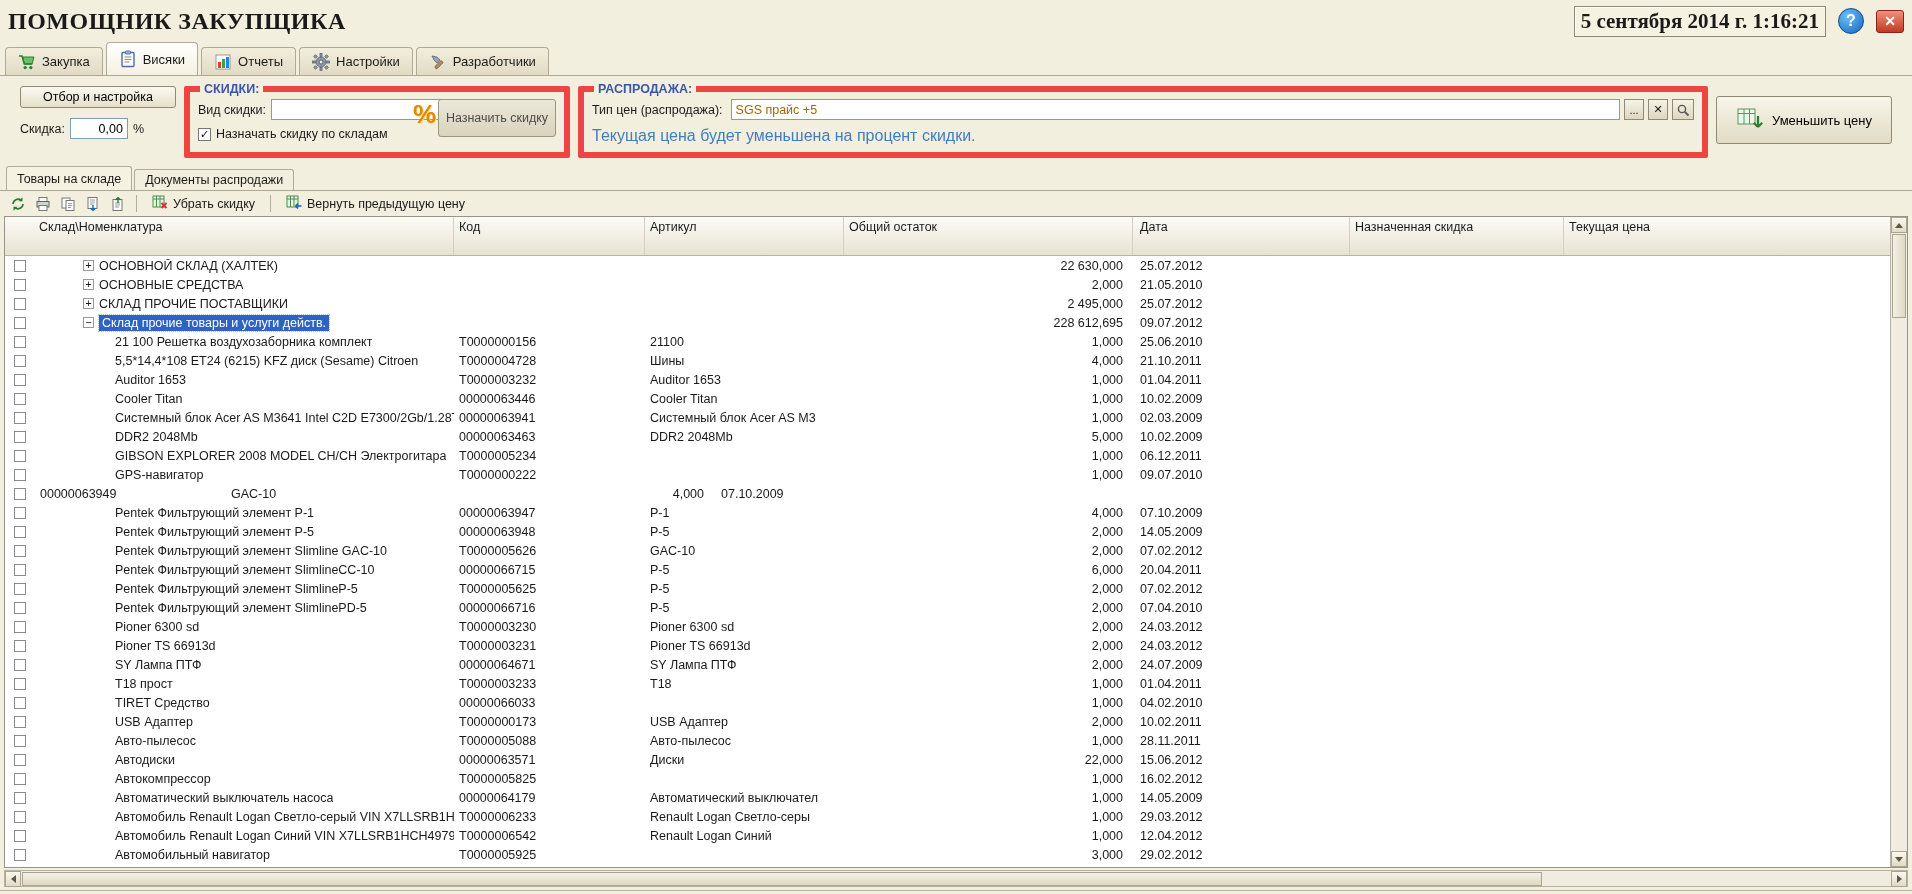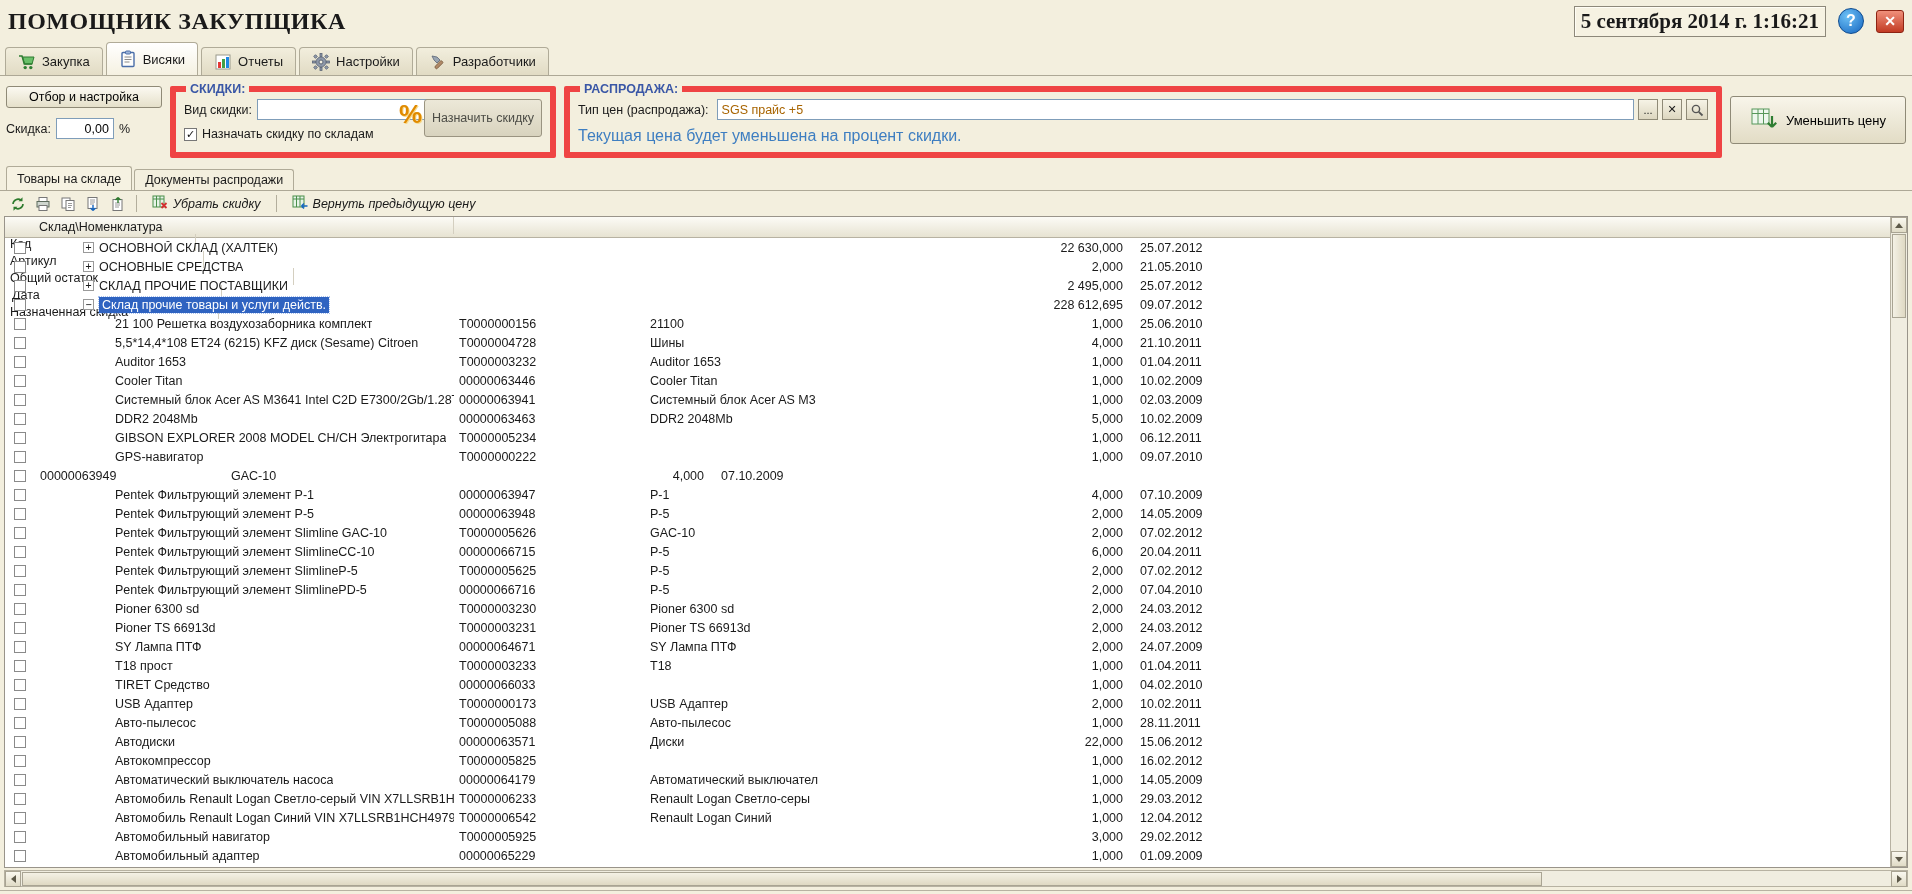--- a/index.html
+++ b/index.html
@@ -21,21 +21,21 @@
 
   
   .tabbar{display:flex;align-items:flex-end;height:34px;padding:0 5px;border-bottom:1px solid #ada896;}
   .tab{display:flex;align-items:center;gap:6px;padding:0 12px;height:28px;margin-right:3px;
      border:1px solid #b0ab98;border-bottom:none;border-radius:4px 4px 0 0;
      background:linear-gradient(#f2eedd,#e1dbc4);font-size:13px;white-space:nowrap;}
   .tab.active{background:linear-gradient(#ffffff,#f5f1e1);height:33px;font-weight:normal;}
   .ticon{display:flex;align-items:center;}
 
   
-  .panel{display:flex;align-items:stretch;padding:6px 6px 8px;gap:8px;}
+  .panel{display:flex;align-items:stretch;padding:6px 20px 8px;gap:8px;}
   .left-col{width:156px;display:flex;flex-direction:column;gap:10px;padding-top:4px;}
   .btn{border:1px solid #8f8a77;background:linear-gradient(#fbf9f1,#e5e0ca);border-radius:3px;
      padding:3px 8px;font-size:12.5px;font-family:"Liberation Sans",sans-serif;cursor:default;}
   .skidka-row{display:flex;align-items:center;gap:5px;}
   .tinput{border:1px solid #7F9DB9;background:#fff;height:21px;font-size:12.5px;padding:1px 4px;
      font-family:"Liberation Sans",sans-serif;}
   .num{width:58px;text-align:right;}
   fieldset.group{border:6px solid #ef4444;border-radius:2px;padding:3px 8px 7px;}
   fieldset.group legend{color:#3a57a6;font-weight:bold;font-size:12.5px;padding:0 4px;margin-left:2px;}
   .skidki{width:386px;display:block;}
@@ -65,29 +65,29 @@
      font-size:13px;}
 
   
   .subtabs{display:flex;align-items:flex-end;height:25px;padding:0 6px;border-bottom:1px solid #ada896;}
   .subtab{padding:0 10px;height:21px;display:flex;align-items:center;margin-right:2px;
      border:1px solid #b0ab98;border-bottom:none;border-radius:3px 3px 0 0;
      background:linear-gradient(#efeads,#ded8c1);font-size:12.5px;white-space:nowrap;}
   .subtab.active{background:#F6F2E2;height:24px;}
 
   
-  .toolbar{display:flex;align-items:center;height:25px;padding:2px 8px;gap:5px;font-style:italic;}
+  .toolbar{display:flex;align-items:center;height:25px;padding:2px 8px;gap:5px;}
   .tool-ic{width:20px;height:20px;display:flex;align-items:center;justify-content:center;border:1px solid transparent;}
   .tsep{width:1px;height:17px;background:#b3ae9c;margin:0 3px;}
   .tool-btn{display:flex;align-items:center;gap:5px;padding:1px 6px;font-size:12.5px;border:1px solid transparent;}
 
   
   .table-wrap{margin:0 4px;border:1px solid #99948a;background:#fff;position:relative;height:652px;}
   .tscroll-pad{margin-right:17px;overflow:hidden;height:100%;}
-  .thead{display:flex;height:21px;background:linear-gradient(#fcfbf6,#e7e3d2);border-bottom:1px solid #b7b2a2;flex-direction:column;}
+  .thead{display:flex;height:39px;background:linear-gradient(#fcfbf6,#e7e3d2);border-bottom:1px solid #b7b2a2;}
   .th{padding:3px 0 0 5px;border-right:1px solid #d4cfc0;overflow:hidden;white-space:nowrap;font-size:12.5px;}
   .trow{display:flex;height:19px;align-items:center;white-space:nowrap;font-size:12.5px;}
   .tc{overflow:hidden;height:100%;display:flex;align-items:center;}
   .c-cb{width:30px;justify-content:center;flex:none;}
   .cbx{width:12px;height:12px;border:1px solid #8a8a8a;background:#fff;display:inline-block;}
   .c-name{width:419px;flex:none;}
   .c-name.item{padding-left:80px;align-items:center;}
   .exp{width:11px;height:11px;flex:none;border:1px solid #9a9a9a;background:#fff;font-size:10px;
      line-height:9px;text-align:center;margin:0 5px 0 48px;font-family:"DejaVu Sans Mono",monospace;}
   .nm{overflow:hidden;text-overflow:clip;}

